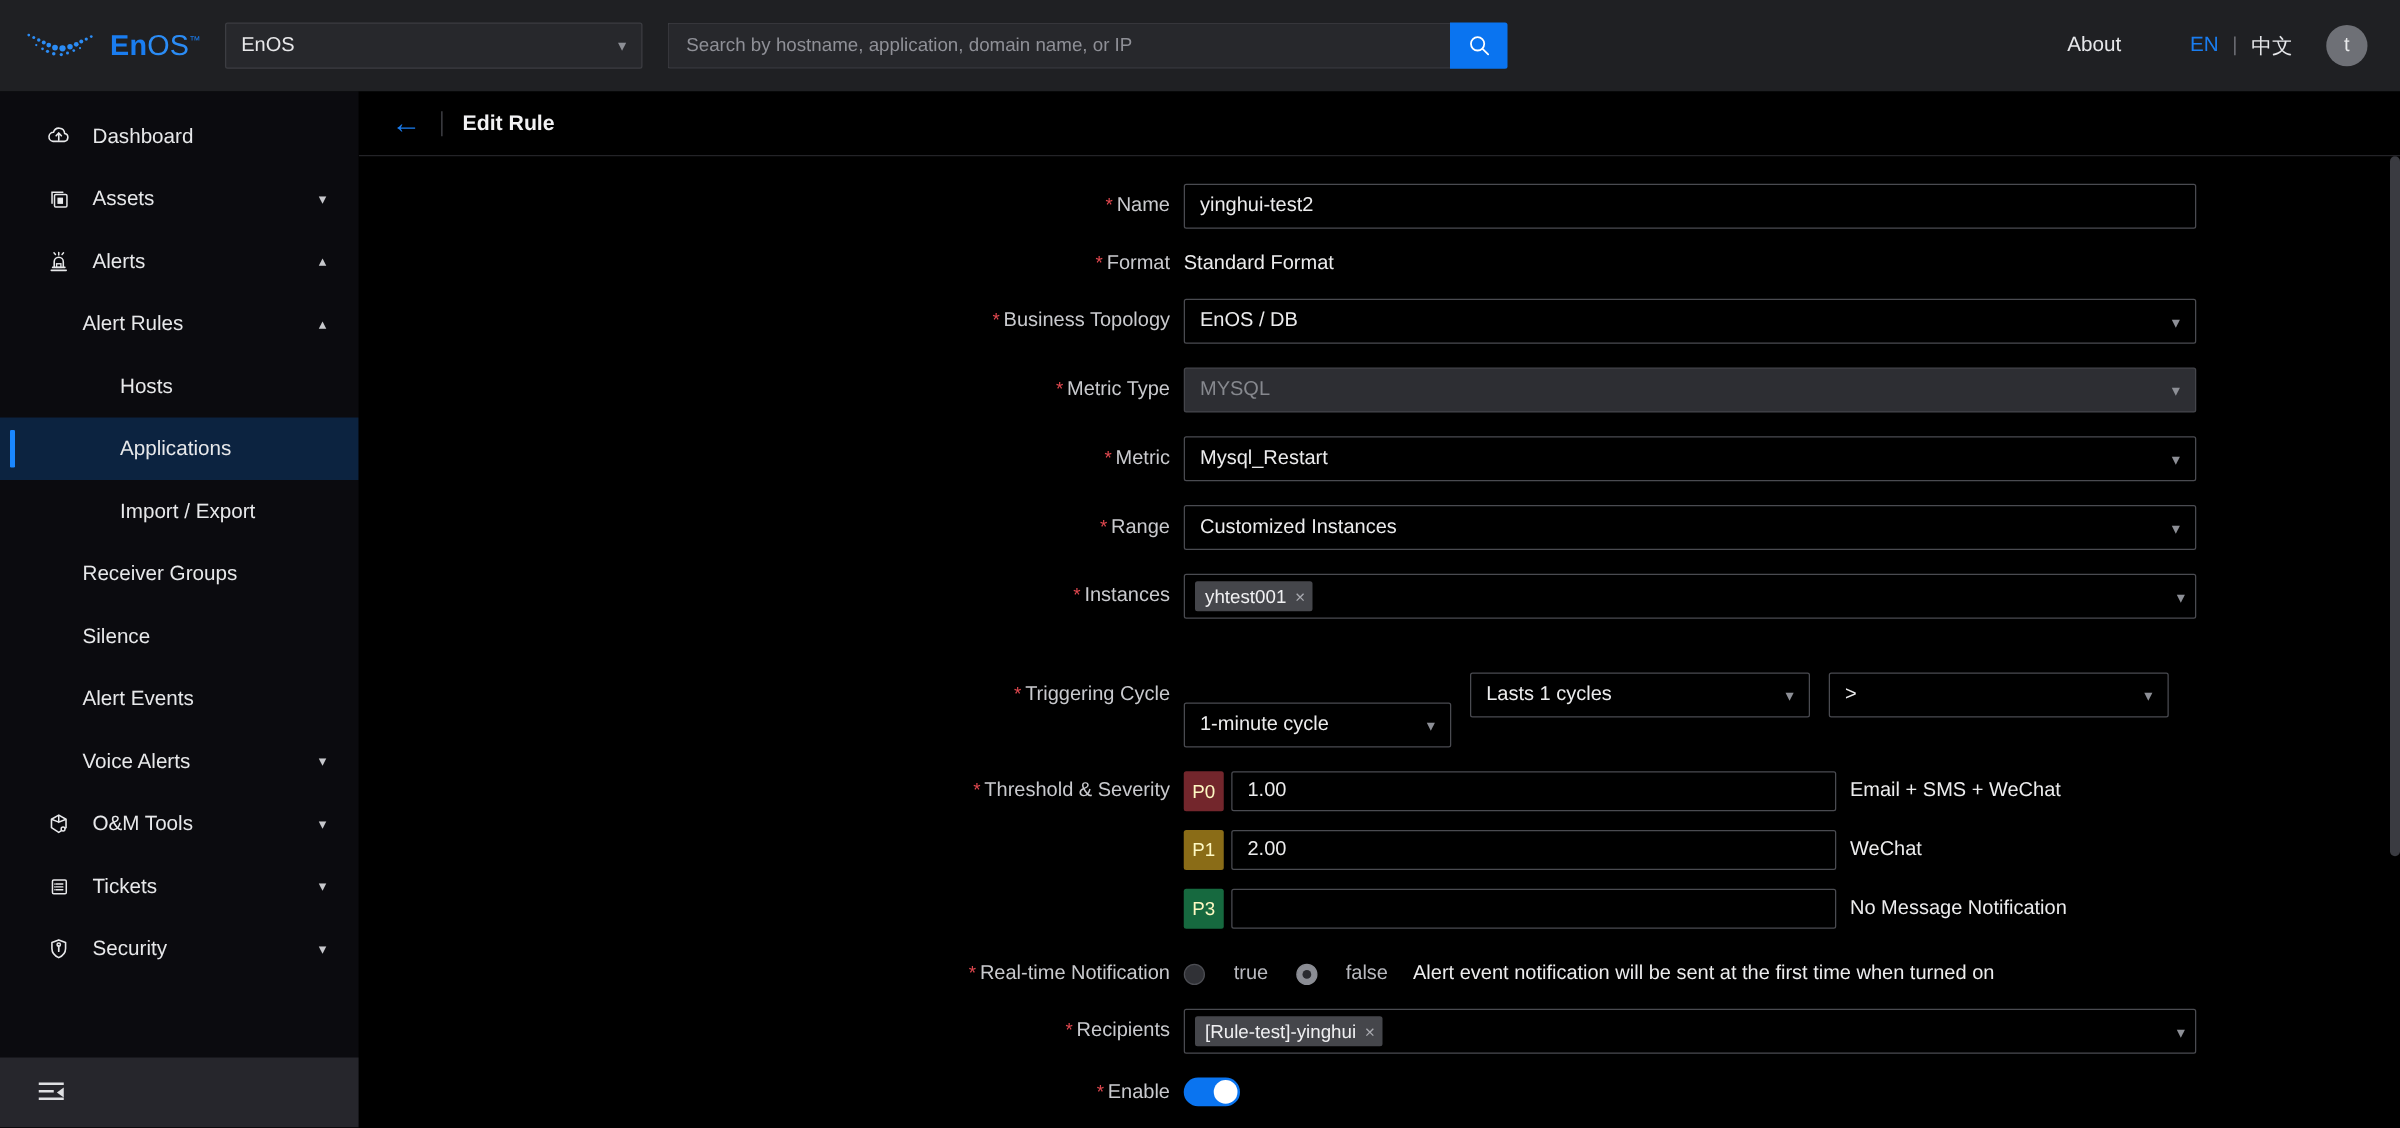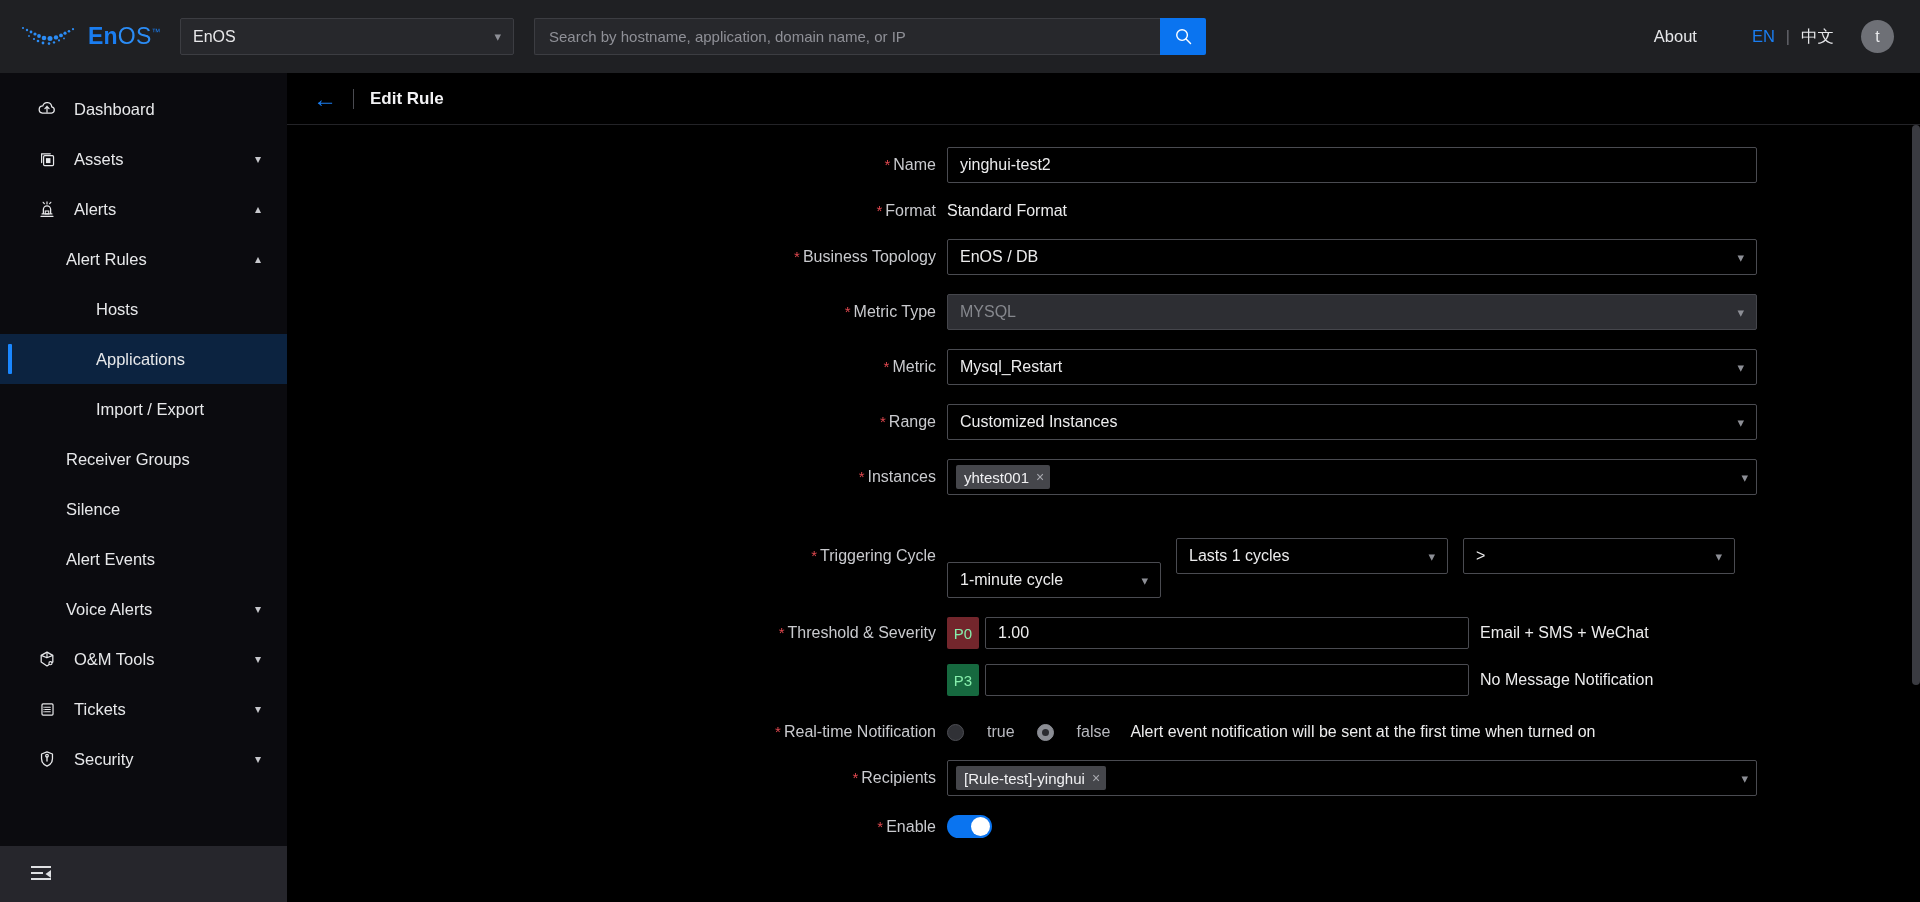--- a/index.html
+++ b/index.html
@@ -130,21 +130,21 @@
   .tagfield .chev { margin-left: auto; color: #8d8f96; font-size: 13px; }
 
   .sel.cyc1 { width: 214px; justify-content: space-between; margin-top: 48px; }
   .sel.cyc2 { width: 272px; justify-content: space-between; margin-left: 15px; }
   .sel.cyc3 { width: 272px; justify-content: space-between; margin-left: 15px; }
 
   .sev-row { display: flex; align-items: center; margin-bottom: 15px; }
   .sev-badge {
     width: 32px; height: 32px; border-radius: 2px;
     display: flex; align-items: center; justify-content: center;
-    font-size: 15px; color: #86efac; flex: 0 0 32px;
+    font-size: 15px; color: #fef9c3; flex: 0 0 32px;
   }
   .sev-inp {
     width: 484px; height: 32px; margin-left: 6px;
     background: #000; border: 1px solid #4a4b51; border-radius: 2px;
     color: #ececed; font-size: 16px; padding: 0 12px;
     font-family: "Liberation Sans", sans-serif; outline: none;
   }
   .sev-note { margin-left: 11px; font-size: 16px; color: #ececed; white-space: nowrap; }
 
   .radio-group { display: flex; align-items: center; gap: 22px; }
@@ -460,20 +460,27 @@
           <div class="ctl-col" style="flex-direction:column;align-items:flex-start;">
             <div id="sev-list" style="width:100%;">
                 <div class="sev-row">
                   <span class="sev-badge" style="background:#73262c">
                     <span>P0</span>
                   </span>
                   <input class="sev-inp" type="text" value="1.00" style="">
                   <span class="sev-note">Email + SMS + WeChat</span>
                 </div>
                 <div class="sev-row">
+                  <span class="sev-badge" style="background:#8a6c17">
+                    <span>P1</span>
+                  </span>
+                  <input class="sev-inp" type="text" value="2.00" style="">
+                  <span class="sev-note">WeChat</span>
+                </div>
+                <div class="sev-row">
                   <span class="sev-badge" style="background:#16693f">
                     <span>P3</span>
                   </span>
                   <input class="sev-inp" type="text" value="" style="">
                   <span class="sev-note">No Message Notification</span>
                 </div>
               </div>
           </div>
         </div>
 

